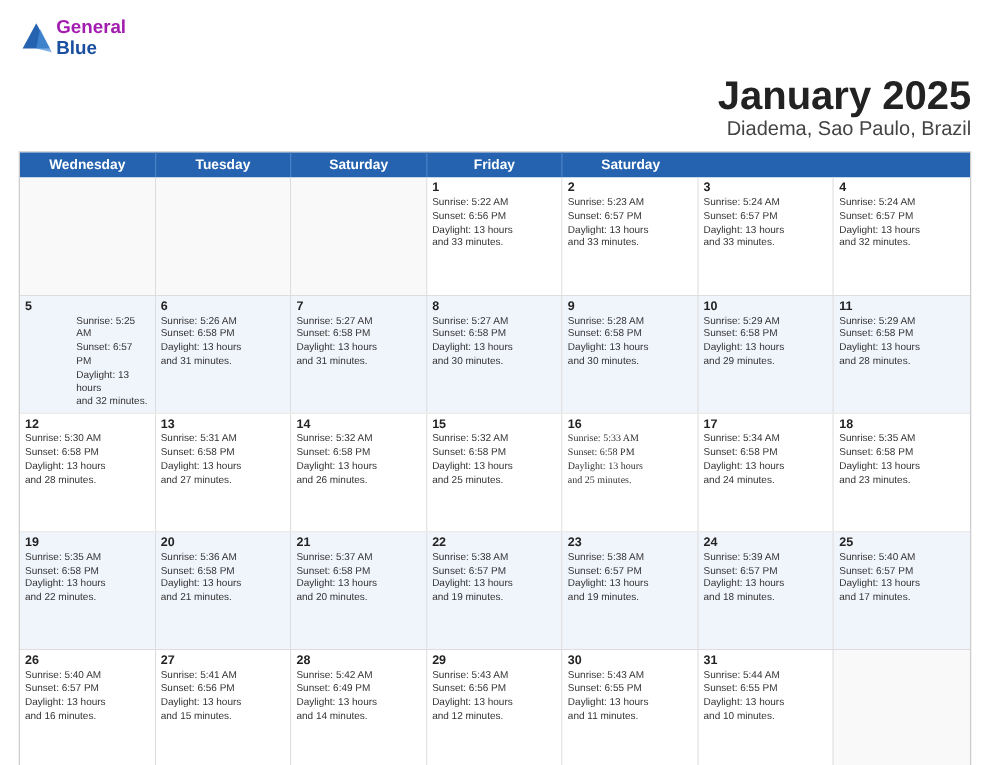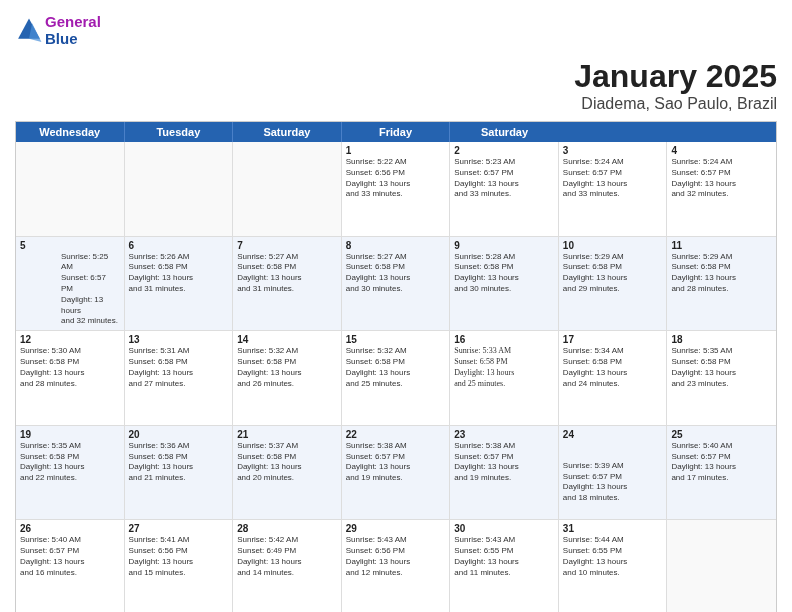--- a/index.html
+++ b/index.html
@@ -302,21 +302,21 @@
           </div>
           <div class="cal-cell">
             <div class="day-num">23</div>
             <div class="day-info" style="white-space: pre-line;">Sunrise: 5:38 AM
 Sunset: 6:57 PM
 Daylight: 13 hours
 and 19 minutes.</div>
           </div>
           <div class="cal-cell">
             <div class="day-num">24</div>
-            <div class="day-info" style="white-space: pre-line; margin-top: 20px;">Sunrise: 5:39 AM
+            <div class="day-info" style="white-space: pre-line;">Sunrise: 5:39 AM
 Sunset: 6:57 PM
 Daylight: 13 hours
 and 18 minutes.</div>
           </div>
           <div class="cal-cell">
             <div class="day-num">25</div>
             <div class="day-info" style="white-space: pre-line;">Sunrise: 5:40 AM
 Sunset: 6:57 PM
 Daylight: 13 hours
 and 17 minutes.</div>

